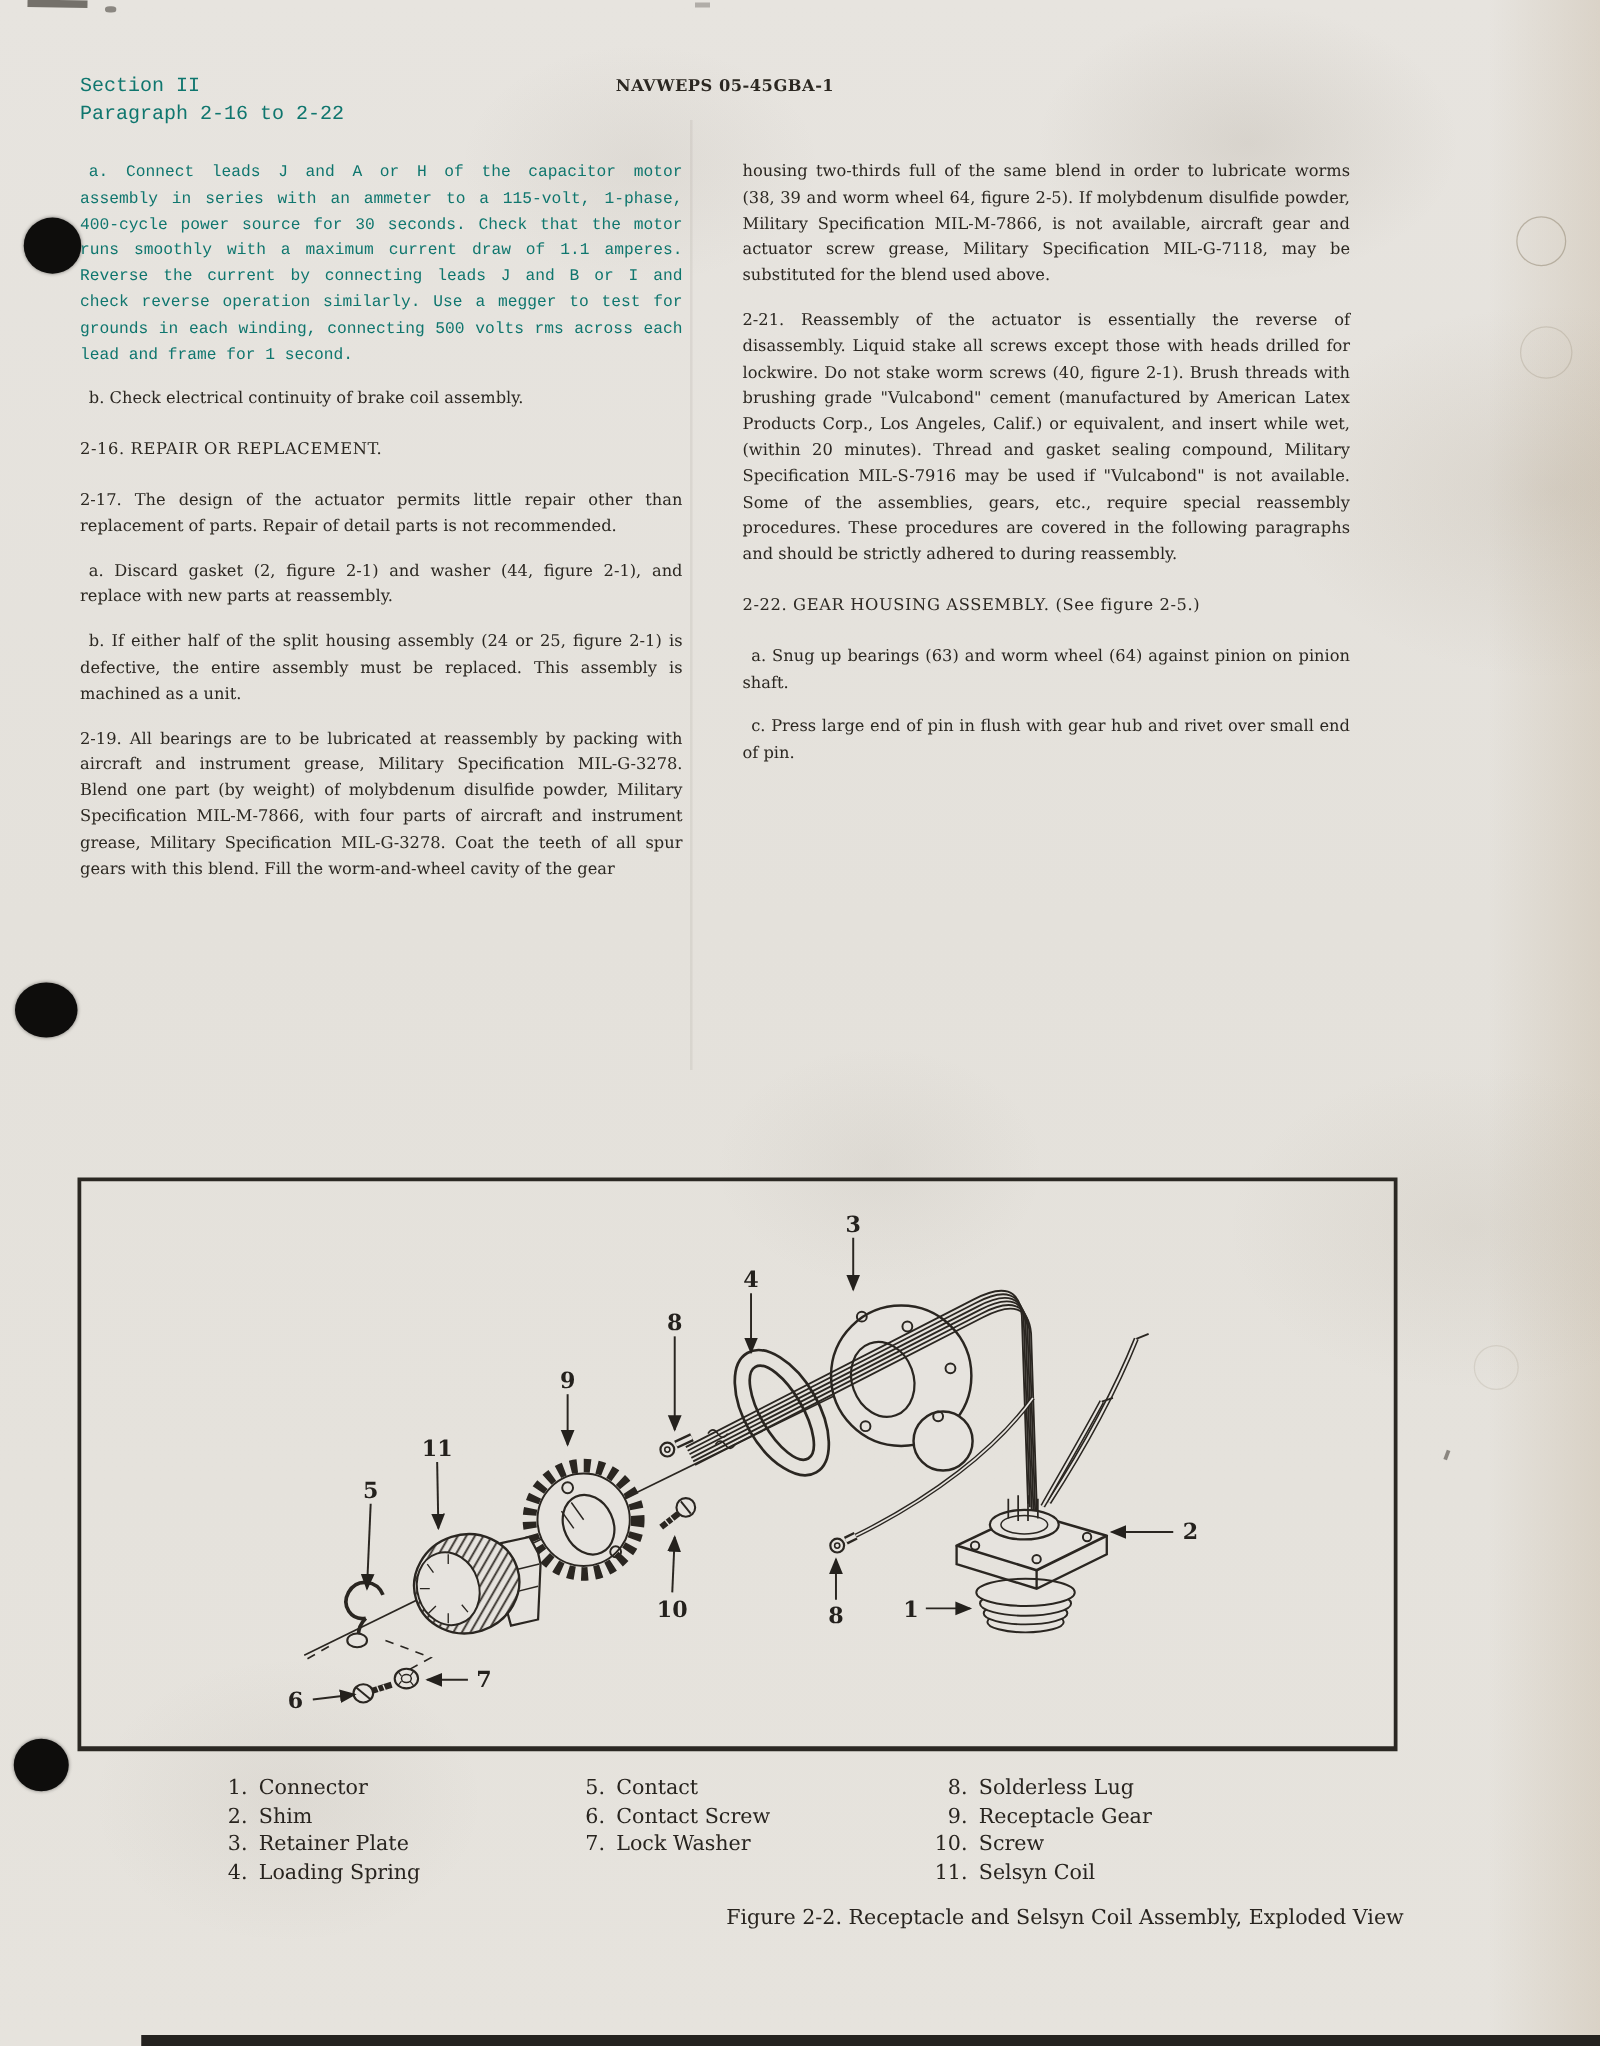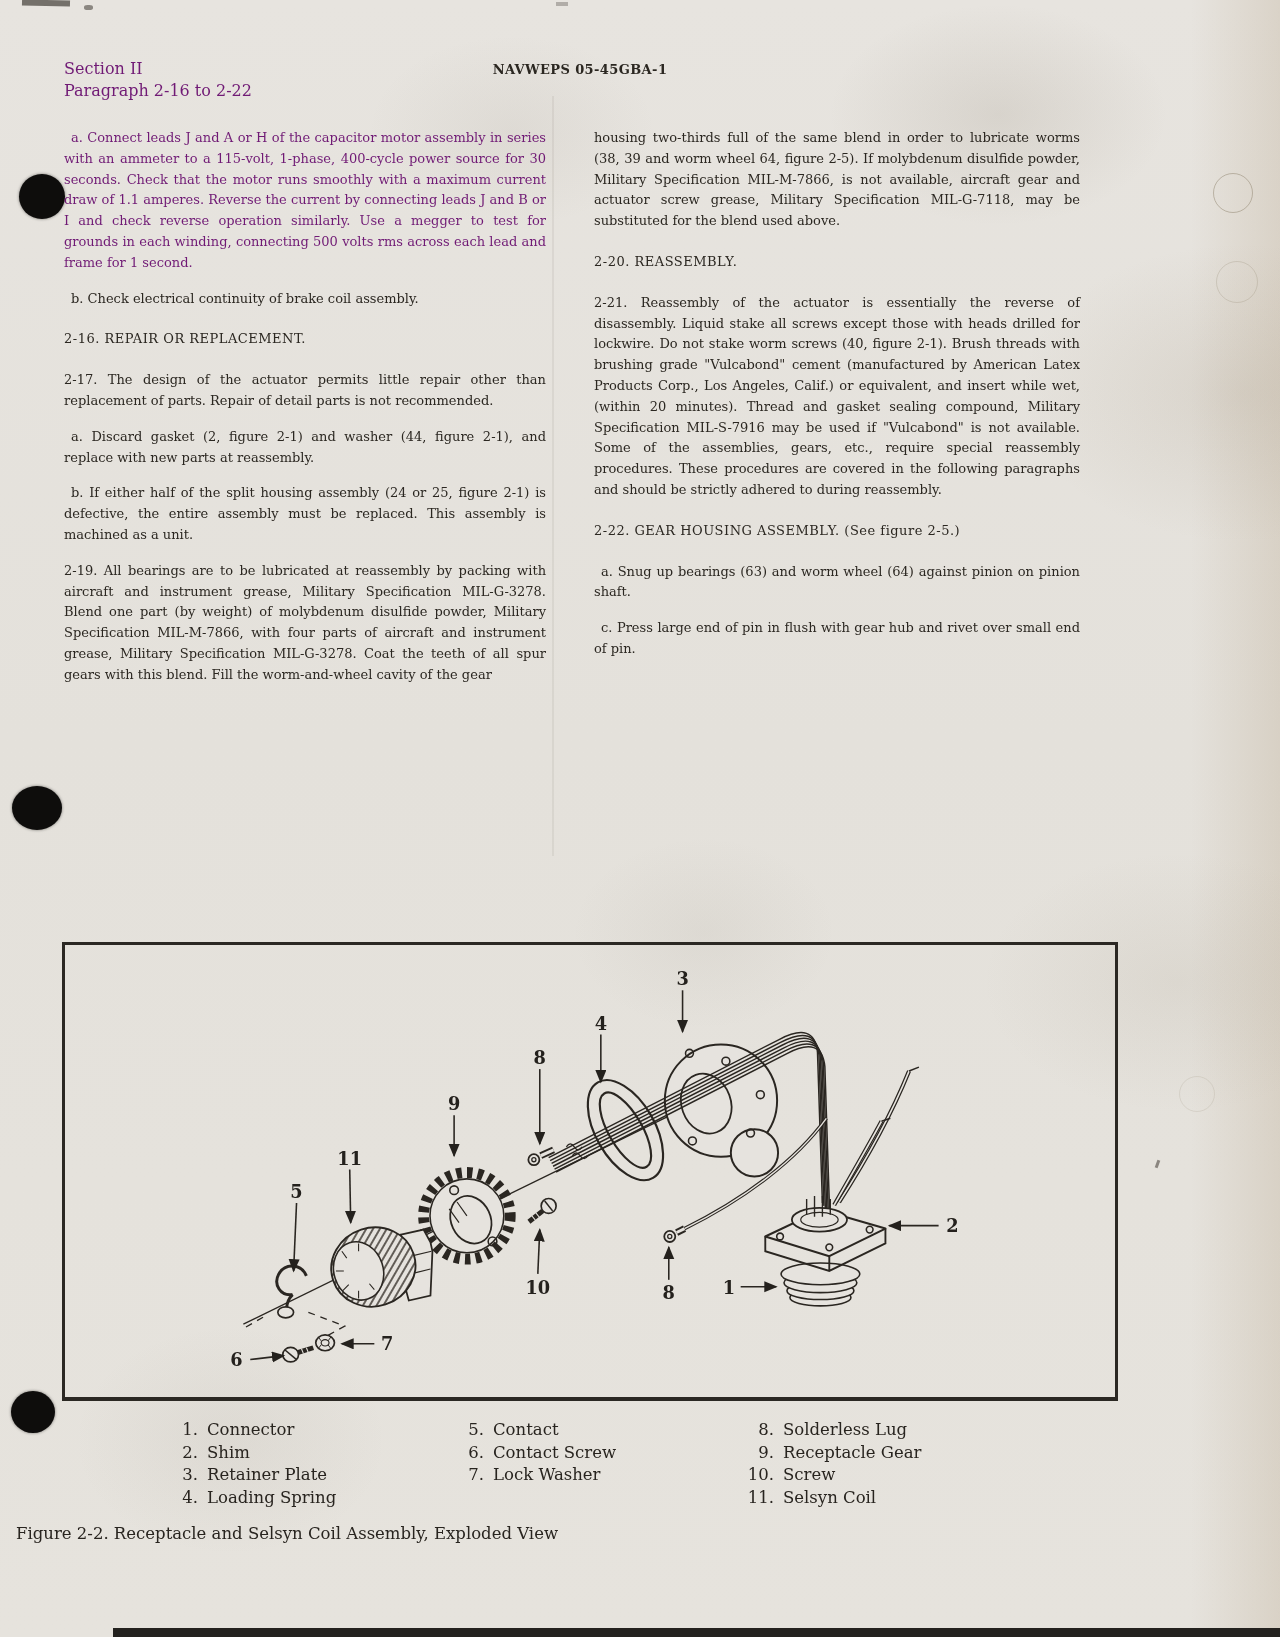--- a/index.html
+++ b/index.html
@@ -13,39 +13,39 @@
       radial-gradient(260px 170px at 78% 7%, rgba(125,113,95,.14), transparent 65%),
       radial-gradient(340px 230px at 97% 24%, rgba(150,133,108,.16), transparent 65%),
       radial-gradient(300px 200px at 92% 60%, rgba(140,126,102,.10), transparent 65%),
       radial-gradient(260px 190px at 18% 88%, rgba(120,110,95,.08), transparent 60%),
       radial-gradient(220px 160px at 55% 57%, rgba(120,110,95,.07), transparent 60%),
       radial-gradient(240px 160px at 40% 8%, rgba(120,110,95,.08), transparent 60%),
       linear-gradient(90deg, transparent 93%, rgba(172,150,118,.22) 100%);}
   .fold{left:552px;top:96px;width:2px;height:760px;background:rgba(120,110,95,.10);}
   
   .txt{color:#2b2721;font-size:13px;line-height:20.8px;}
-  .faded{color:#701a75;}
+  .faded{color:#0f766e;font-family:Liberation Mono, monospace;}
   .col{width:482px;text-align:justify;}
   .col p{margin:0 0 15px 0;}
   .col p.heading{margin:20px 0 20px 0;letter-spacing:.5px;}
   .col p.sub{text-indent:7px;}
   .hdr{font-size:16px;line-height:22px;}
   .docnum{font-weight:bold;letter-spacing:.4px;}
   
   .figbox{left:62px;top:942px;width:1056px;height:459px;box-sizing:border-box;
           border:3px solid #2b2823;border-bottom-width:4px;}
   .figbox svg{position:absolute;left:0;top:0;width:100%;height:100%;}
   
   .legend-col{color:#28241f;font-size:16.5px;line-height:22.5px;white-space:nowrap;}
   .legend-row{display:flex;}
   .legend-row .num{display:inline-block;text-align:right;}
   .c1 .num,.c2 .num{width:26px;}
   .c3 .num{width:34px;}
   .legend-row .nm{margin-left:9px;}
-  .caption{left:16px;top:1524px;width:1120px;text-align:left;color:#28241f;font-size:16.5px;}
+  .caption{left:3px;top:1524px;width:1120px;text-align:right;color:#28241f;font-size:16.5px;}
   
   .hole{background:#0e0d0c;border-radius:50%;box-shadow:0 0 3px rgba(20,18,16,.55);}
   .ghost{border-radius:50%;border:1.6px solid rgba(150,138,118,.55);}
   .botbar{left:113px;top:1628px;width:1167px;height:9px;background:#24221f;}
   .speck{background:#4e4943;}
 </style>
 </head>
 <body>
 
 <div class="abs texture"></div>
@@ -75,21 +75,20 @@
   <p class="sub">b. Check electrical continuity of brake coil assembly.</p>
   <p class="heading">2-16. REPAIR OR REPLACEMENT.</p>
   <p>2-17. The design of the actuator permits little repair other than replacement of parts. Repair of detail parts is not recommended.</p>
   <p class="sub">a. Discard gasket (2, figure 2-1) and washer (44, figure 2-1), and replace with new parts at reassembly.</p>
   <p class="sub">b. If either half of the split housing assembly (24 or 25, figure 2-1) is defective, the entire assembly must be replaced. This assembly is machined as a unit.</p>
   <p>2-19. All bearings are to be lubricated at reassembly by packing with aircraft and instrument grease, Military Specification MIL-G-3278. Blend one part (by weight) of molybdenum disulfide powder, Military Specification MIL-M-7866, with four parts of aircraft and instrument grease, Military Specification MIL-G-3278. Coat the teeth of all spur gears with this blend. Fill the worm-and-wheel cavity of the gear</p>
 </div>
 
 <div class="abs txt col" style="left:594px;top:128px;width:486px;">
   <p>housing two-thirds full of the same blend in order to lubricate worms (38, 39 and worm wheel 64, figure 2-5). If molybdenum disulfide powder, Military Specification MIL-M-7866, is not available, aircraft gear and actuator screw grease, Military Specification MIL-G-7118, may be substituted for the blend used above.</p>
-  <p class="heading">2-20. REASSEMBLY.</p>
   <p>2-21. Reassembly of the actuator is essentially the reverse of disassembly. Liquid stake all screws except those with heads drilled for lockwire. Do not stake worm screws (40, figure 2-1). Brush threads with brushing grade "Vulcabond" cement (manufactured by American Latex Products Corp., Los Angeles, Calif.) or equivalent, and insert while wet, (within 20 minutes). Thread and gasket sealing compound, Military Specification MIL-S-7916 may be used if "Vulcabond" is not available. Some of the assemblies, gears, etc., require special reassembly procedures. These procedures are covered in the following paragraphs and should be strictly adhered to during reassembly.</p>
   <p class="heading">2-22. GEAR HOUSING ASSEMBLY. (See figure 2-5.)</p>
   <p class="sub">a. Snug up bearings (63) and worm wheel (64) against pinion on pinion shaft.</p>
   <p class="sub">c. Press large end of pin in flush with gear hub and rivet over small end of pin.</p>
 </div>
 
 <div class="abs figbox">
 <svg viewBox="62 942 1056 459">
   <defs>
     <marker id="ah" markerWidth="9" markerHeight="8" refX="7.5" refY="3.5" orient="auto">

